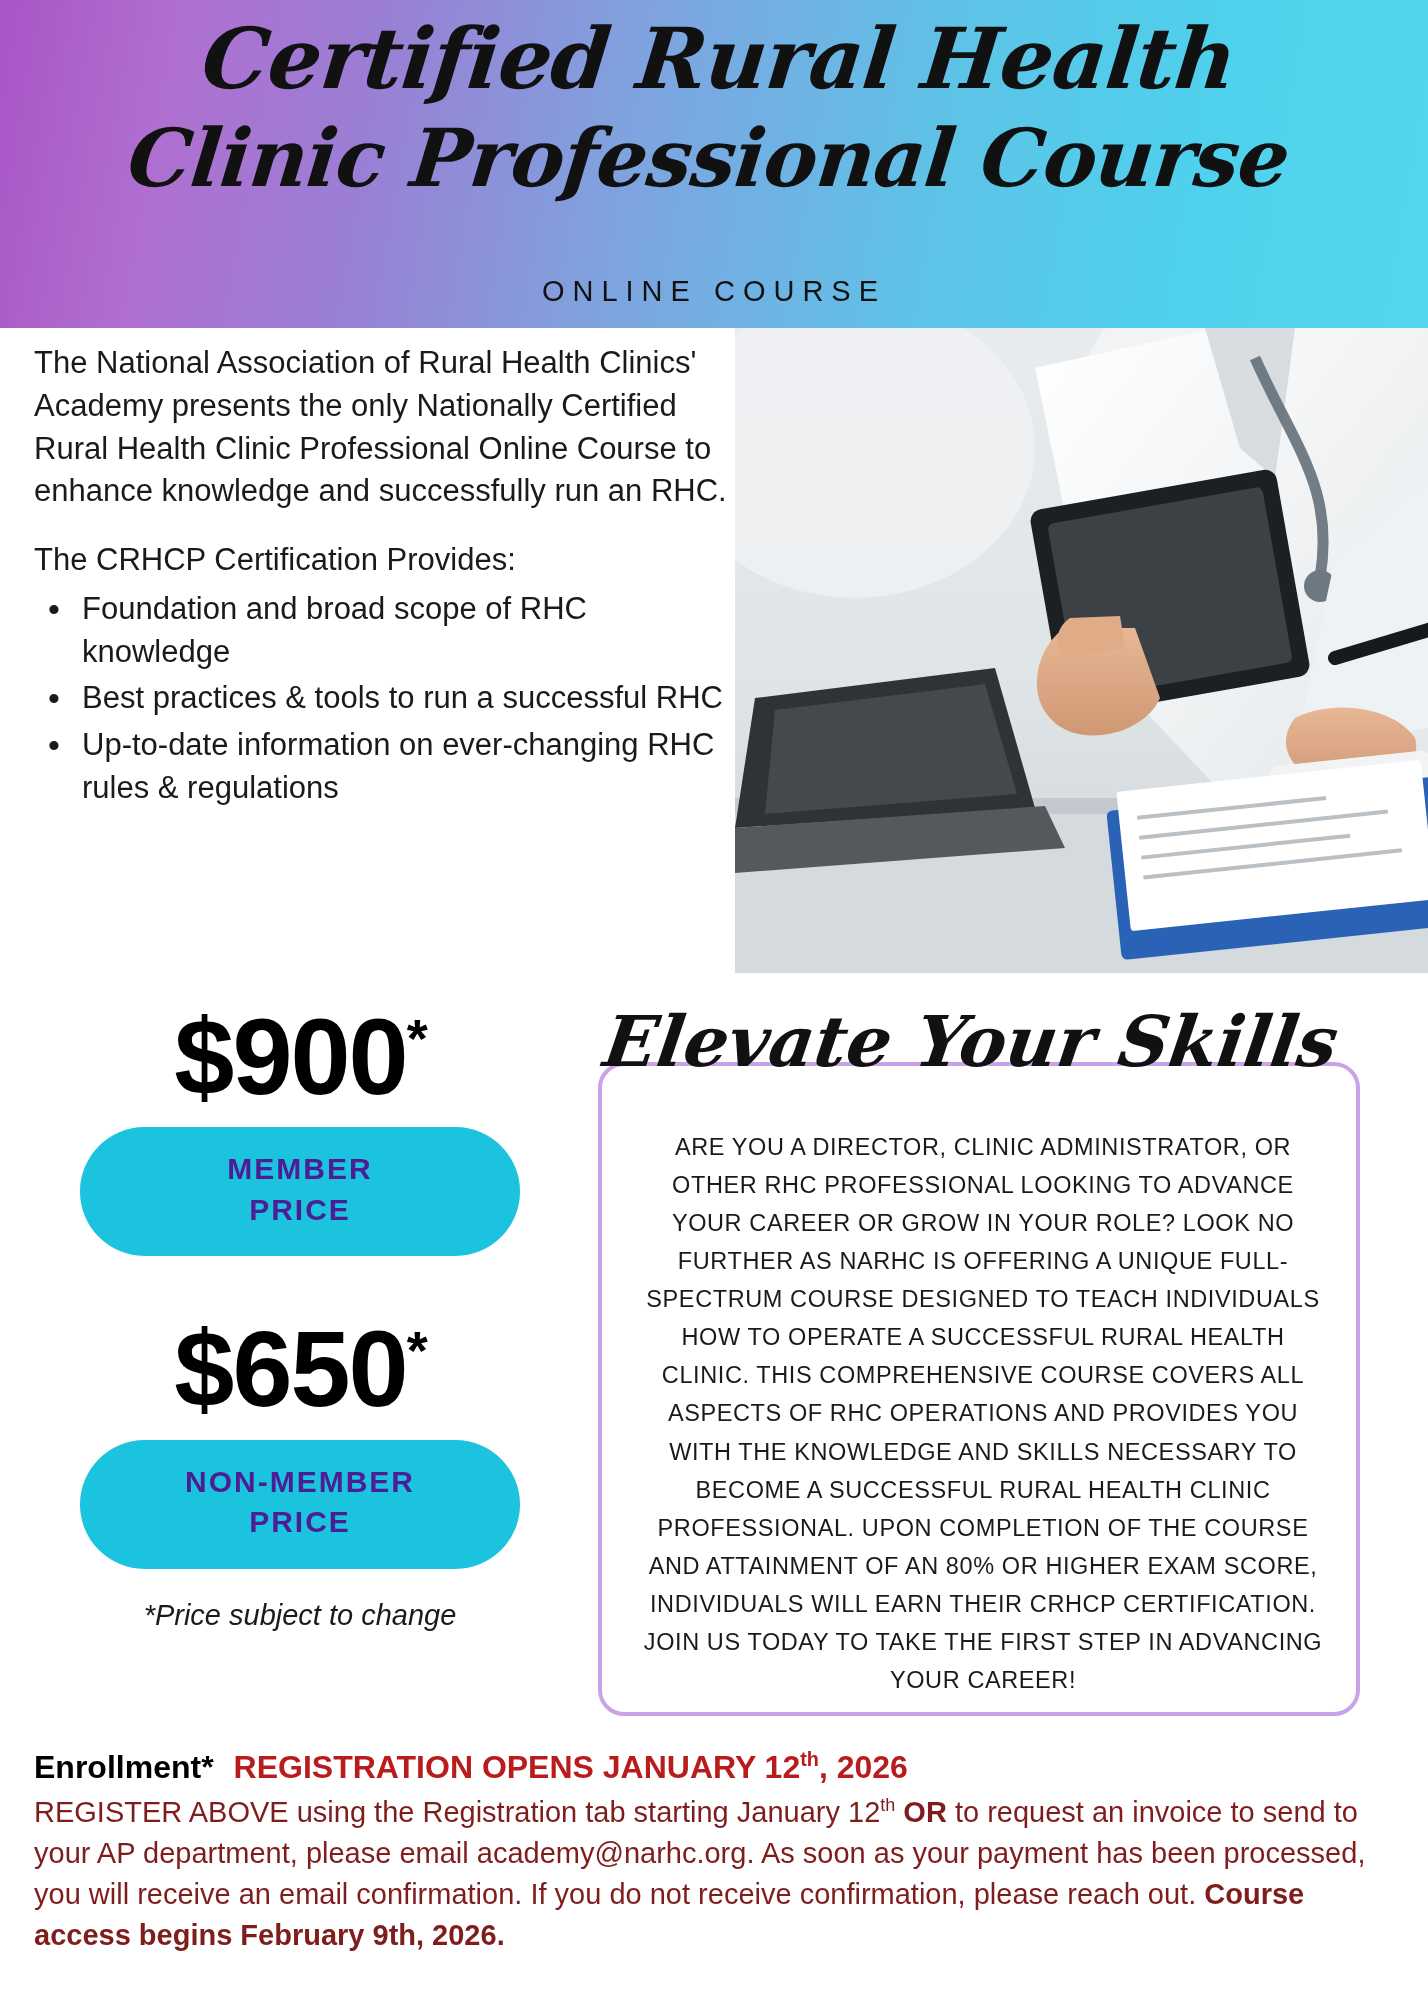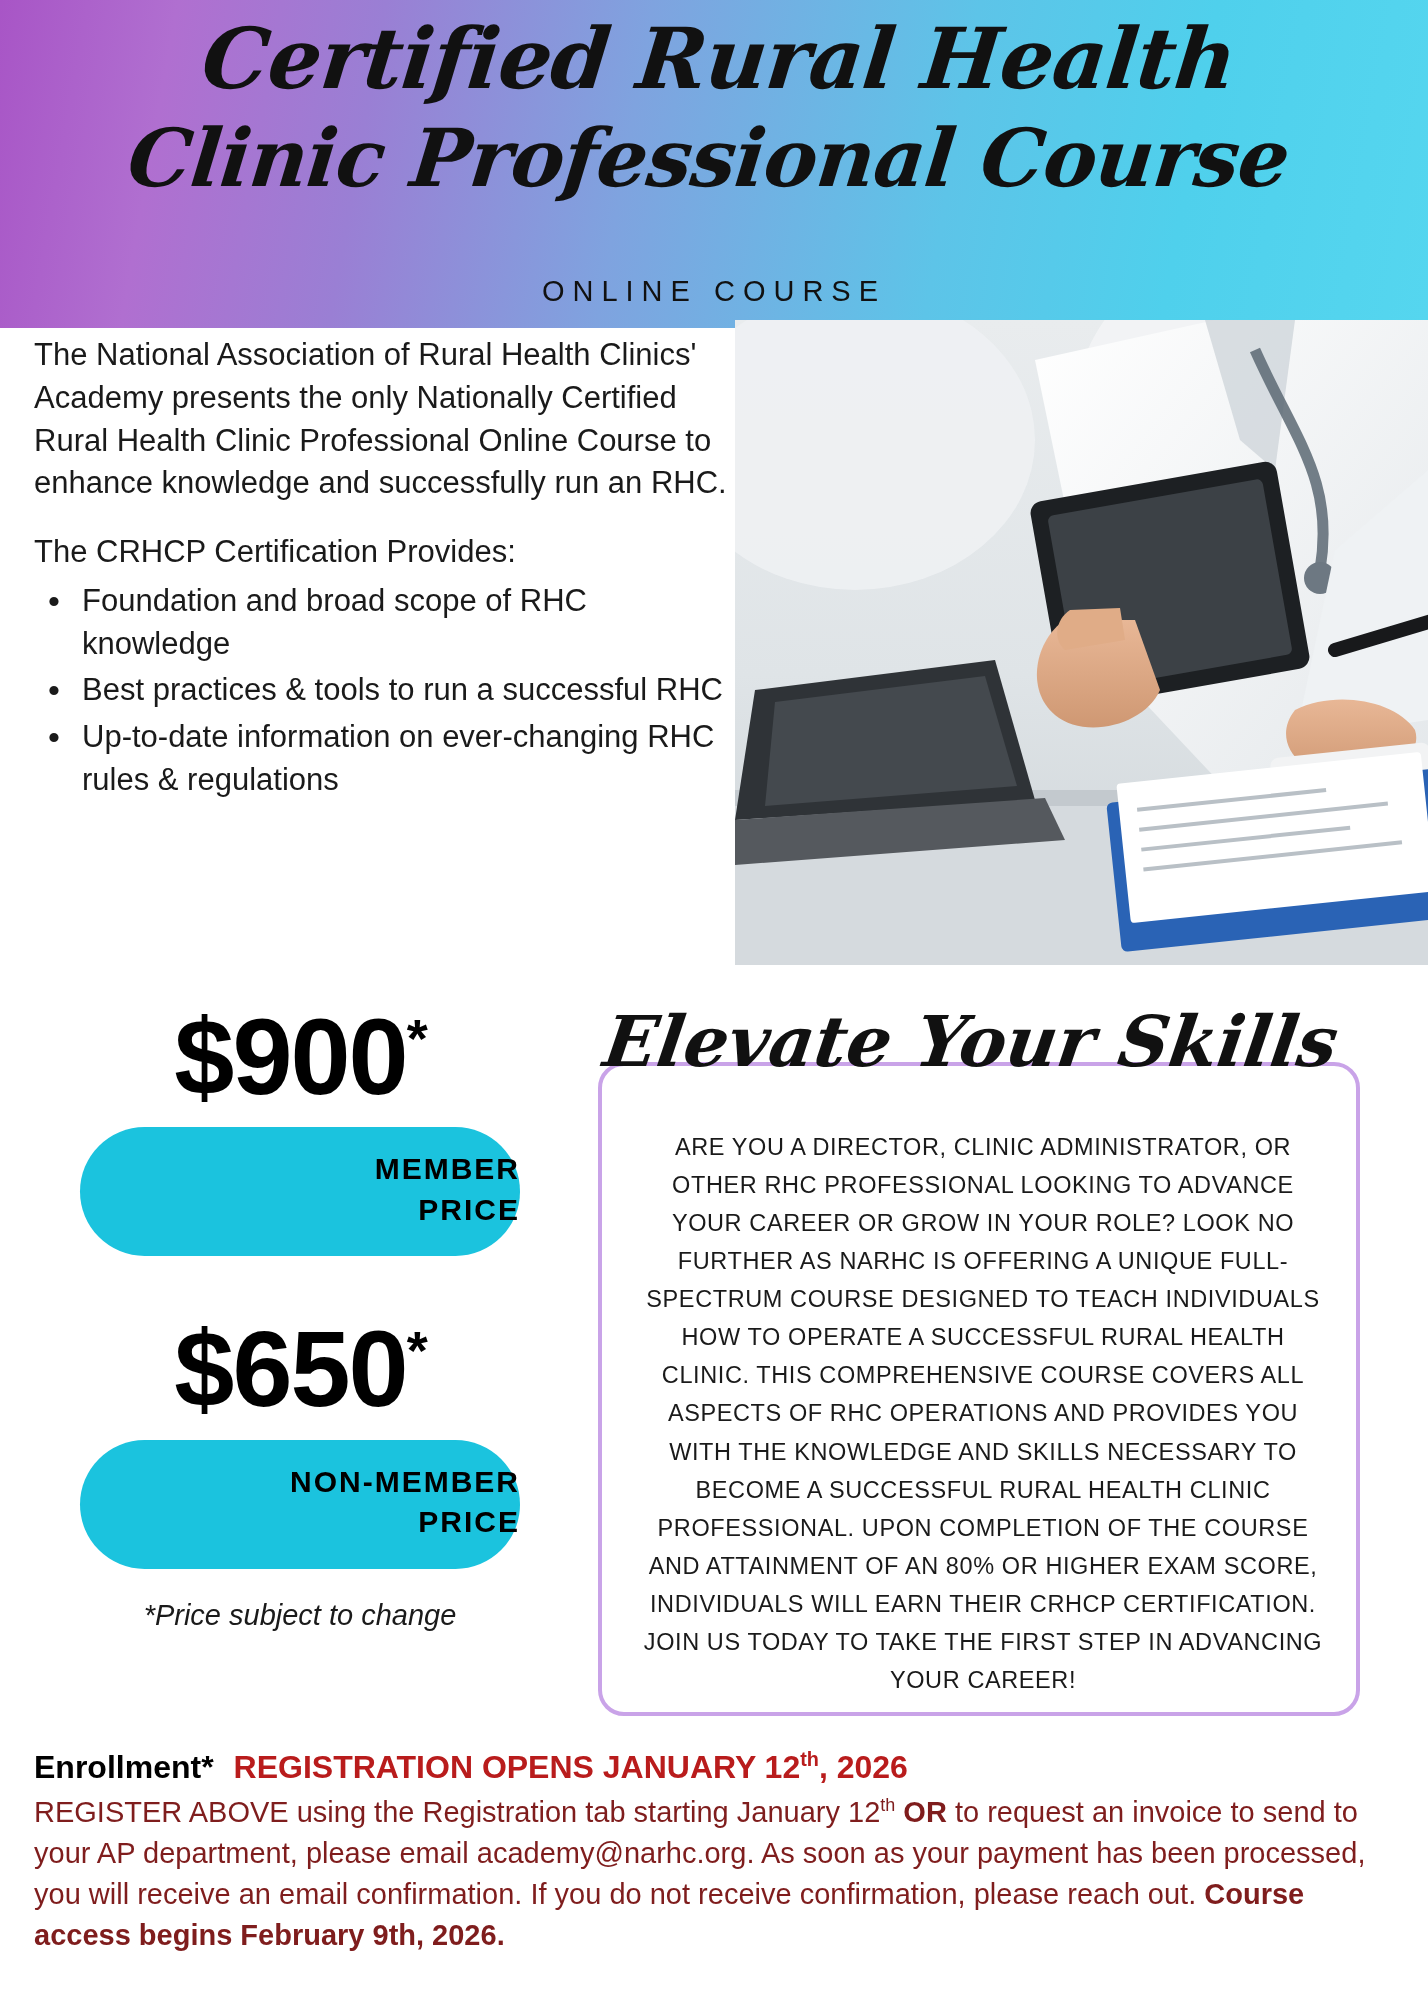--- a/index.html
+++ b/index.html
@@ -51,21 +51,21 @@
     text-align: center;
     font-size: 29px;
     letter-spacing: 8px;
     color: #111111;
     font-weight: 400;
   }
 
   
   .intro-wrap {
     position: absolute;
-    top: 320px;
+    top: 328px;
     left: 0;
     width: 1232px;
     height: 650px;
   }
   .intro-text {
     position: absolute;
     top: 14px;
     left: 34px;
     width: 700px;
     font-size: 31px;
@@ -132,26 +132,25 @@
     font-size: 54px;
     vertical-align: super;
     font-weight: bold;
   }
   .pill {
     width: 440px;
     margin: 14px auto 12px auto;
     background: #1bc3de;
     border-radius: 70px;
     padding: 22px 0 26px 0;
-    color: #000000;
+    color: #4c1d95;
     font-weight: bold;
     font-size: 30px;
     letter-spacing: 2px;
     line-height: 1.35;
-    text-align: right;
   }
   .price-block-2 { margin-top: 56px; }
   .price-note {
     margin-top: 30px;
     font-style: italic;
     font-size: 29px;
     color: #1a1a1a;
   }
 
   

